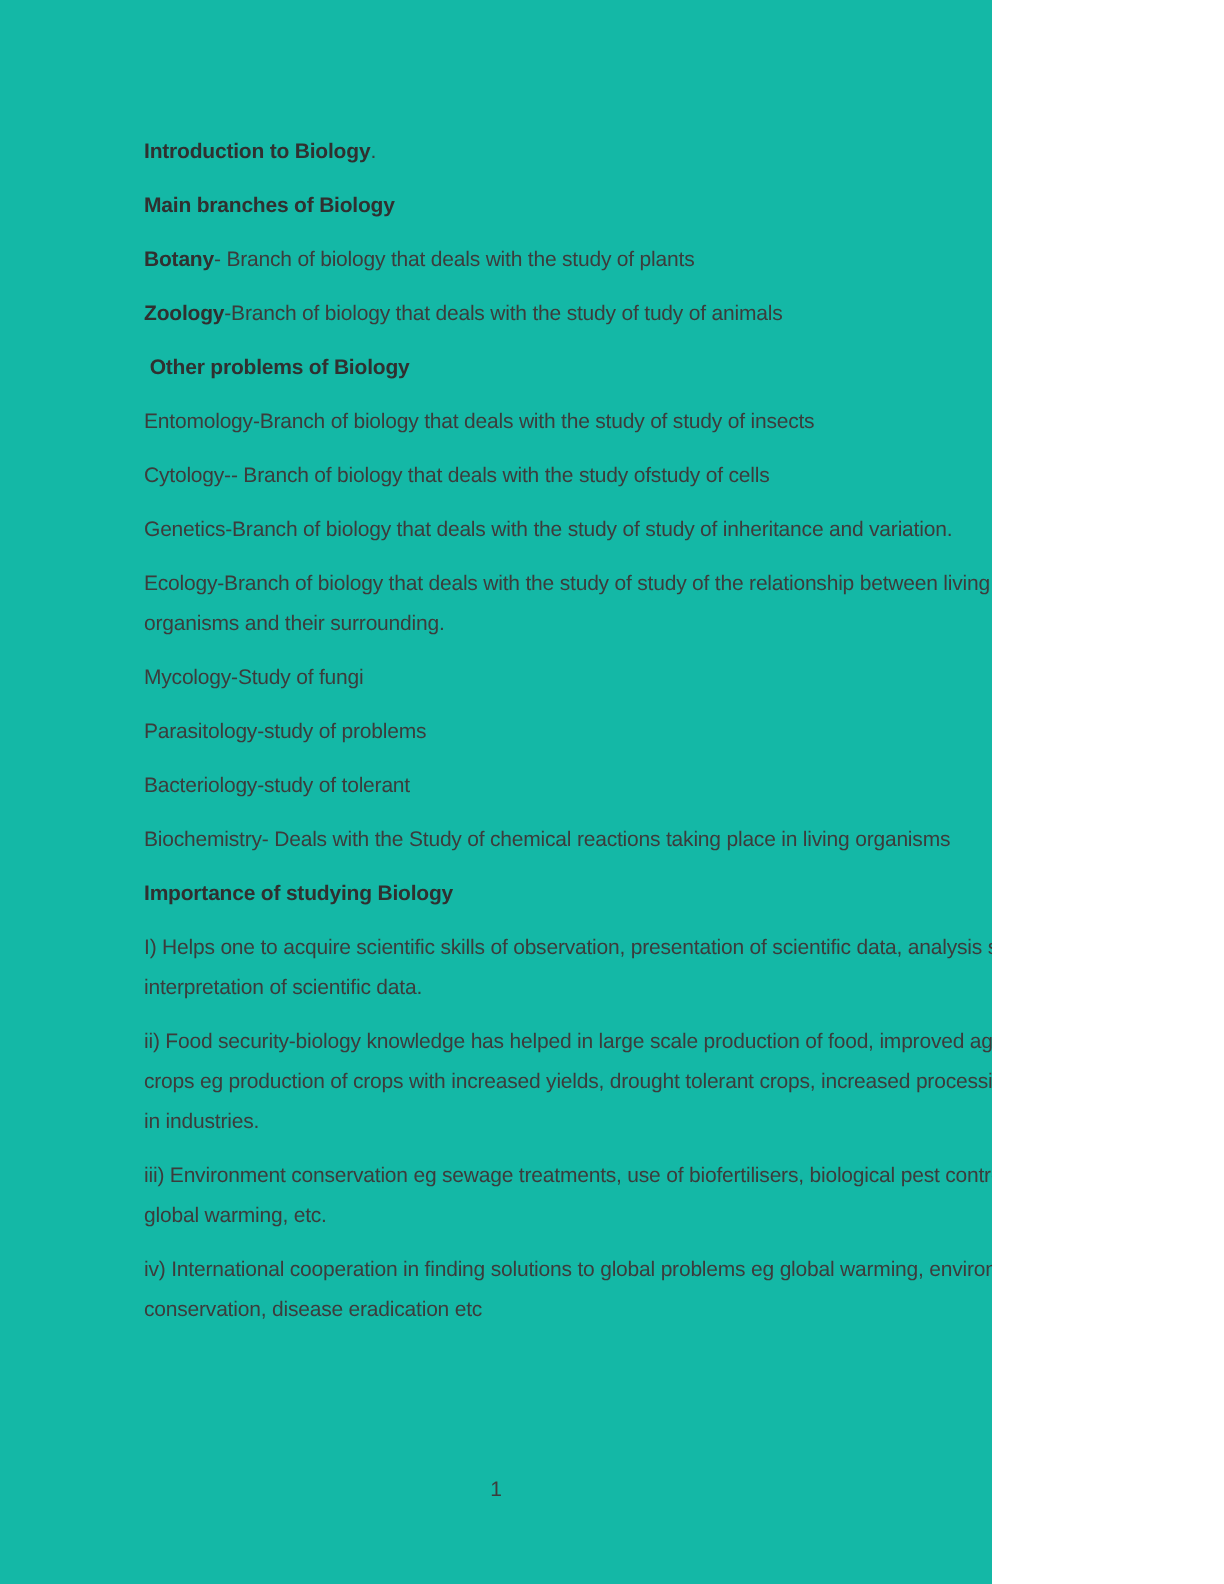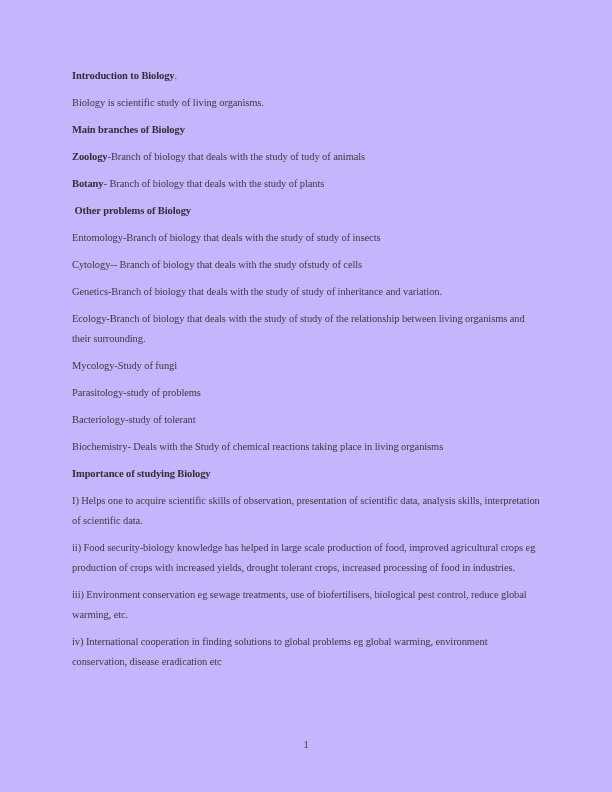--- a/index.html
+++ b/index.html
@@ -2,24 +2,24 @@
 <html><head>
 <meta charset="utf-8">
 <style>
   html, body {
     margin: 0;
     padding: 0;
     background: #ffffff;
   }
   .page {
     position: relative;
-    width: 612px;
+    width: 496px;
     height: 792px;
-    background: #c4b5fd;
-    font-family: Liberation Serif, serif;
+    background: #14b8a6;
+    font-family: Liberation Sans, sans-serif;
     color: #3c3c3c;
     overflow: hidden;
   }
   .content {
     position: absolute;
     left: 72px;
     top: 66px;
     width: 470px;
   }
   .content p {
@@ -44,24 +44,23 @@
     line-height: 14px;
     color: #3c3c3c;
   }
 </style>
 </head>
 <body>
 
 <div class="page">
   <div class="content">
       <p><span class="bold">Introduction to Biology</span><span>.</span></p>
-      <p><span>Biology is scientific study of living organisms.</span></p>
       <p><span class="bold">Main branches of Biology</span></p>
+      <p><span class="bold">Botany</span><span>- Branch of biology that deals with the study of plants</span></p>
       <p><span class="bold">Zoology</span><span>-Branch of biology that deals with the study of tudy of animals</span></p>
-      <p><span class="bold">Botany</span><span>- Branch of biology that deals with the study of plants</span></p>
       <p><span class="bold"> Other problems of Biology</span></p>
       <p><span>Entomology-Branch of biology that deals with the study of study of insects</span></p>
       <p><span>Cytology-- Branch of biology that deals with the study ofstudy of cells</span></p>
       <p><span>Genetics-Branch of biology that deals with the study of study of inheritance and variation.</span></p>
       <p><span>Ecology-Branch of biology that deals with the study of study of the relationship between living organisms and their surrounding.</span></p>
       <p><span>Mycology-Study of fungi</span></p>
       <p><span>Parasitology-study of problems</span></p>
       <p><span>Bacteriology-study of tolerant</span></p>
       <p><span>Biochemistry- Deals with the Study of chemical reactions taking place in living organisms</span></p>
       <p><span class="bold">Importance of studying Biology</span></p>

